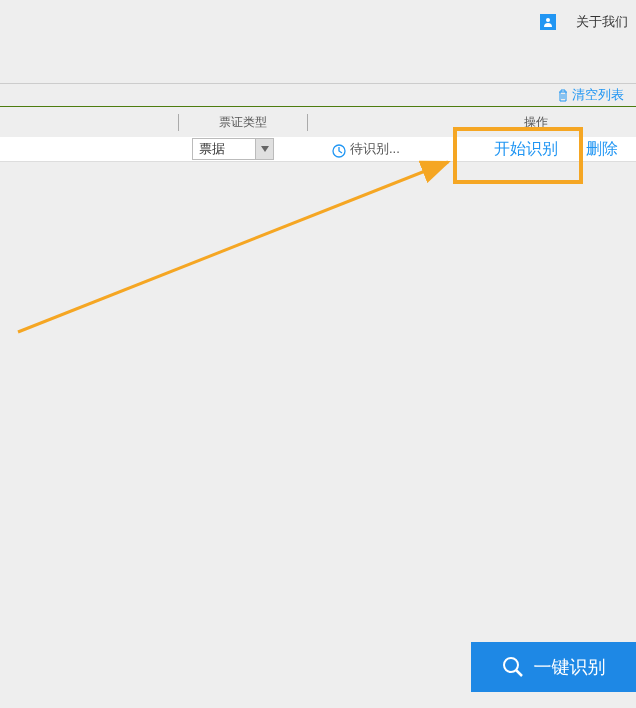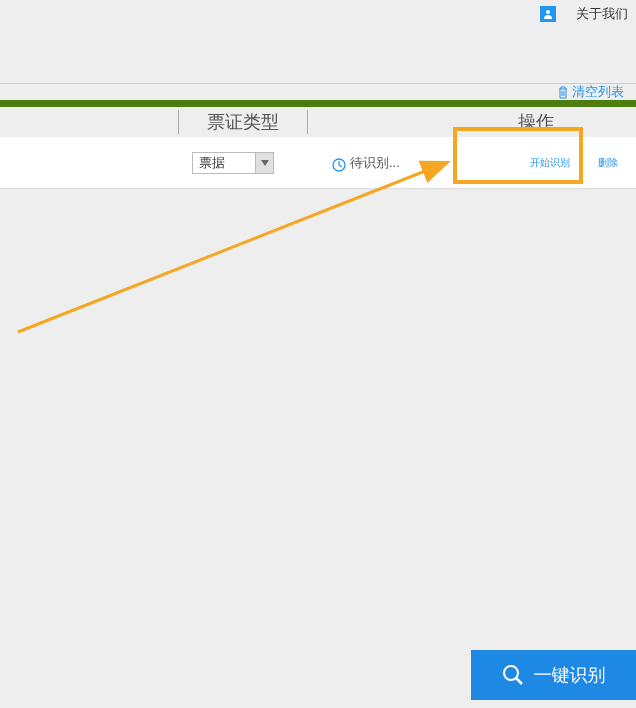--- a/index.html
+++ b/index.html
@@ -25,40 +25,41 @@
       flex-direction: column;
       gap: 2px;
     }
     .top-link {
       display: flex;
       align-items: center;
       gap: 20px;
       font-size: 13px;
       color: #333;
       cursor: pointer;
+      margin-top: 8px;
     }
     .icon-sq {
       width: 16px;
       height: 16px;
       display: inline-flex;
       align-items: center;
       justify-content: center;
       background: #2196f3;
       color: #fff;
       font-size: 10px;
       font-weight: bold;
     }
     .clear-bar {
       position: absolute;
       top: 83px;
       left: 0;
       right: 0;
       height: 24px;
       border-top: 1px solid #ccc;
-      border-bottom: 7px solid #4d7c0f;
+      border-bottom: 1px solid #4d7c0f;
       display: flex;
       justify-content: flex-end;
       align-items: center;
       padding-right: 12px;
       background: #eeeeee;
     }
     .clear-link {
       color: #2196f3;
       font-size: 13px;
       cursor: pointer;
@@ -72,32 +73,32 @@
       left: 0;
       right: 0;
       height: 30px;
       display: flex;
       align-items: center;
       background: #eeeeee;
     }
     .th {
       text-align: center;
       color: #555;
-      font-size: 18px;
+      font-size: 12px;
       position: relative;
     }
     .th-type { position: absolute; left: 178px; width: 130px; border-left: 1px solid #aaa; border-right: 1px solid #aaa; }
     .th-status { position: absolute; left: 308px; width: 128px; border-right: 1px solid #aaa; }
     .th-action { position: absolute; left: 436px; width: 200px; }
     .data-row {
       position: absolute;
       top: 137px;
       left: 0;
       right: 0;
-      height: 52px;
+      height: 25px;
       background: #fff;
       border-bottom: 1px solid #ddd;
       display: flex;
       align-items: center;
     }
     .select-wrap {
       position: absolute;
       left: 192px;
       display: flex;
       align-items: center;
@@ -132,35 +133,35 @@
     .action-cell {
       position: absolute;
       right: 18px;
       display: flex;
       align-items: center;
       gap: 28px;
     }
     .link-blue {
       color: #2196f3;
       cursor: pointer;
-      font-size: 10px;
+      font-size: 16px;
     }
     .highlight-box {
       position: absolute;
       left: 453px;
       top: 127px;
       width: 130px;
       height: 57px;
       border: 4px solid #f5a623;
       pointer-events: none;
     }
     .recognize-btn {
       position: absolute;
       right: 0;
-      bottom: 8px;
+      bottom: 16px;
       width: 165px;
       height: 50px;
       background: #1e88e5;
       color: #fff;
       font-size: 18px;
       display: flex;
       align-items: center;
       justify-content: center;
       gap: 10px;
       cursor: pointer;

